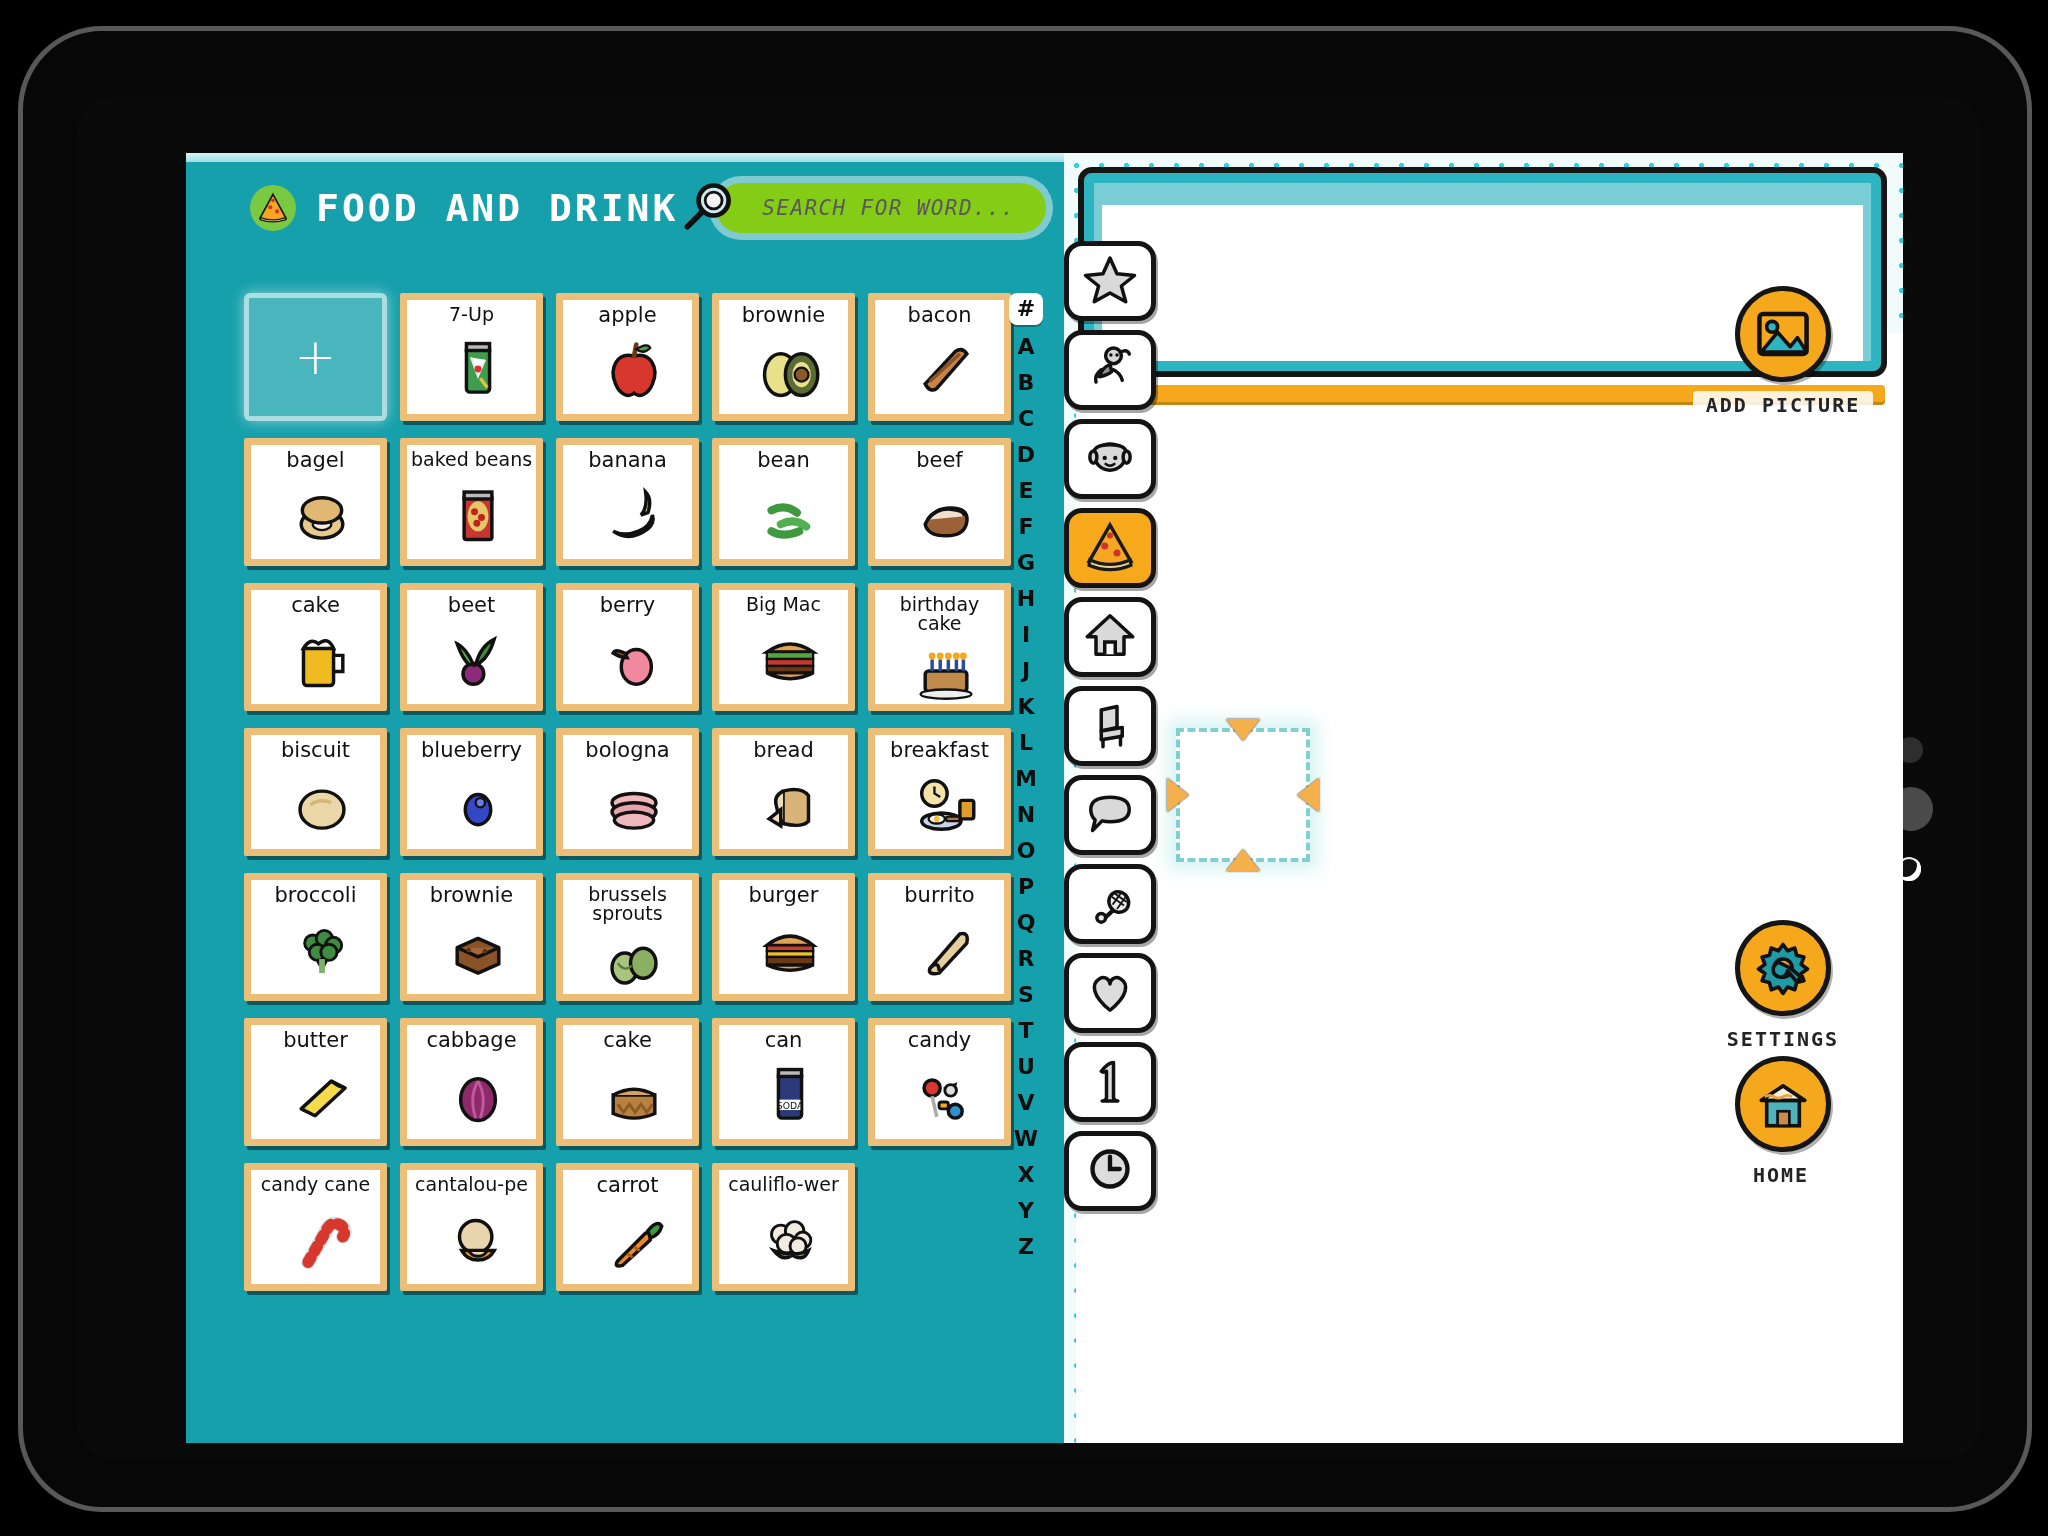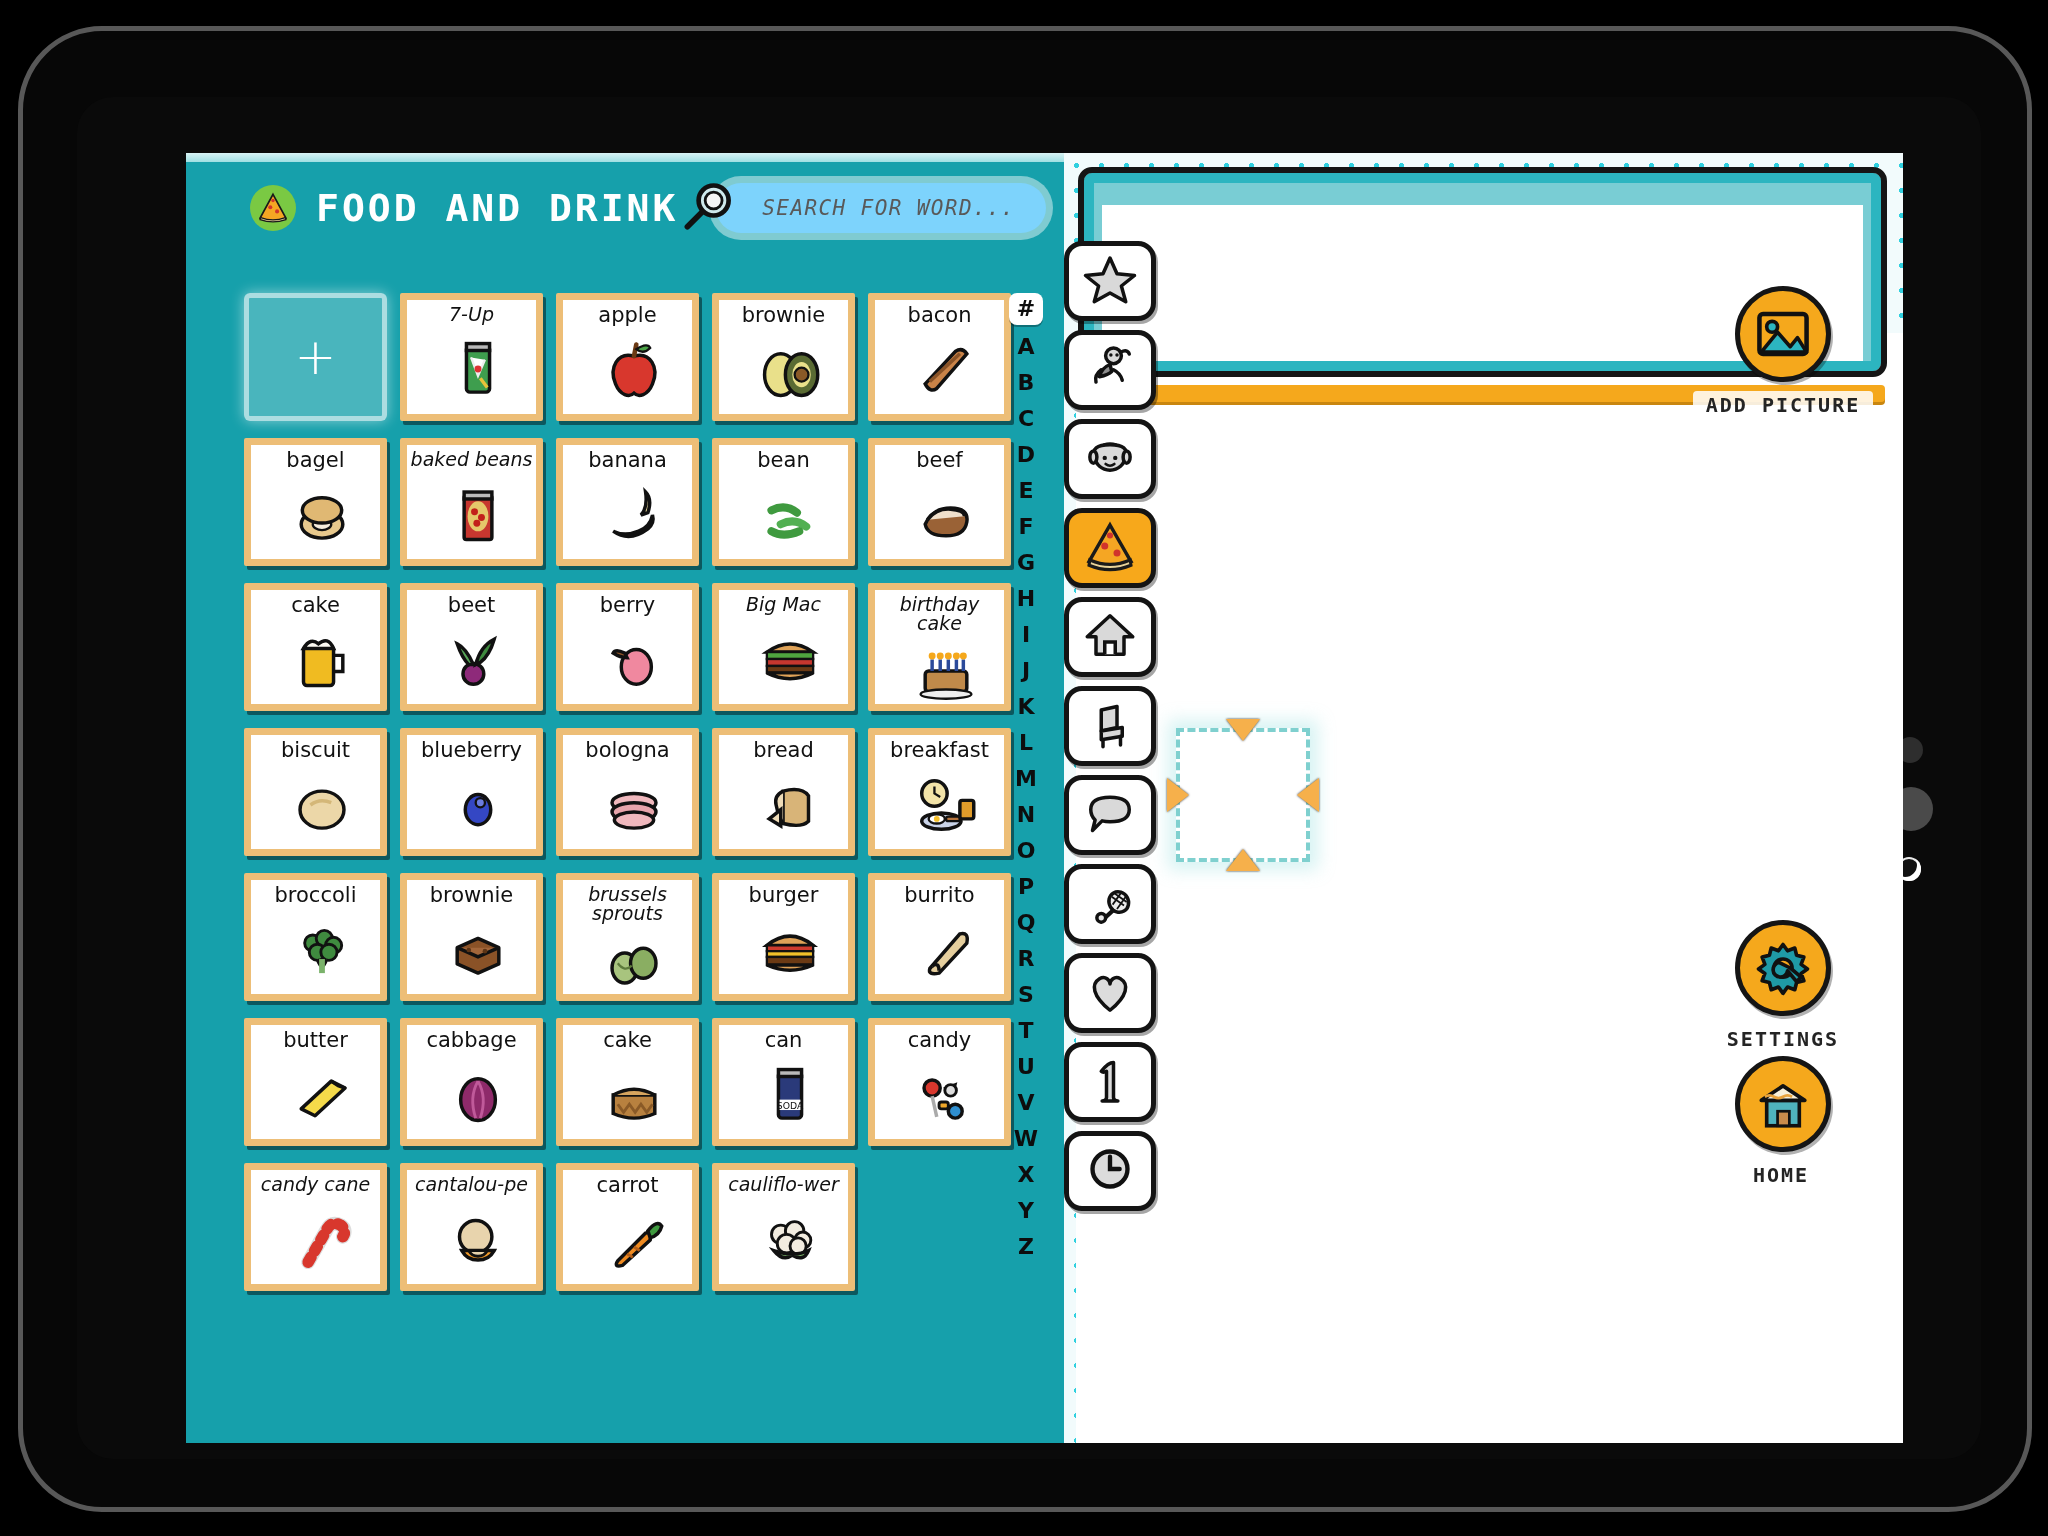--- a/index.html
+++ b/index.html
@@ -66,21 +66,21 @@
 
   #search-wrap{
     margin-left:auto; margin-right:24px;
     display:flex; align-items:center;
   }
   #search-icon-btn{
     width:60px;height:60px; position:relative; z-index:2; margin-right:-22px;
   }
   #search-box{
     width:330px; height:50px; border-radius:25px;
-    background:#7dd3fc; box-shadow:0 0 0 7px rgba(255,255,255,.45);
+    background:#84cc16; box-shadow:0 0 0 7px rgba(255,255,255,.45);
     display:flex; align-items:center;
     padding-left:46px;
   }
   #search-input{
     border:0; outline:0; background:transparent; width:100%;
     font-family:"DejaVu Sans Mono", monospace;
     font-size:21px; letter-spacing:1.4px; color:#4a4a4a;
     font-style:italic;
   }
   #search-input::placeholder{ color:#595959; }
@@ -106,21 +106,21 @@
     font-size:21px; line-height:1.02; text-align:center;
     color:#111; font-family:"DejaVu Sans", sans-serif;
     max-width:134px; word-break:break-word;
   }
   .word-card .wicon{
     flex:1; display:flex; align-items:center; justify-content:center;
     width:100%;
     padding-left:12px;
   }
   .word-card .wicon svg{ width:74px; height:74px; }
-  .word-card.two-line .wlabel{ font-size:19px;font-style:italic; }
+  .word-card.two-line .wlabel{ font-size:19px; }
 
   #add-card{
     width:143px;height:128px;
     background:rgba(255,255,255,.22);
     border:5px solid rgba(255,255,255,.55);
     border-radius:6px;
     display:flex;align-items:center;justify-content:center;
     box-shadow:0 0 14px rgba(255,255,255,.5);
   }
   #add-card .plus{ color:#fff; font-size:50px; font-weight:300; line-height:1; }

